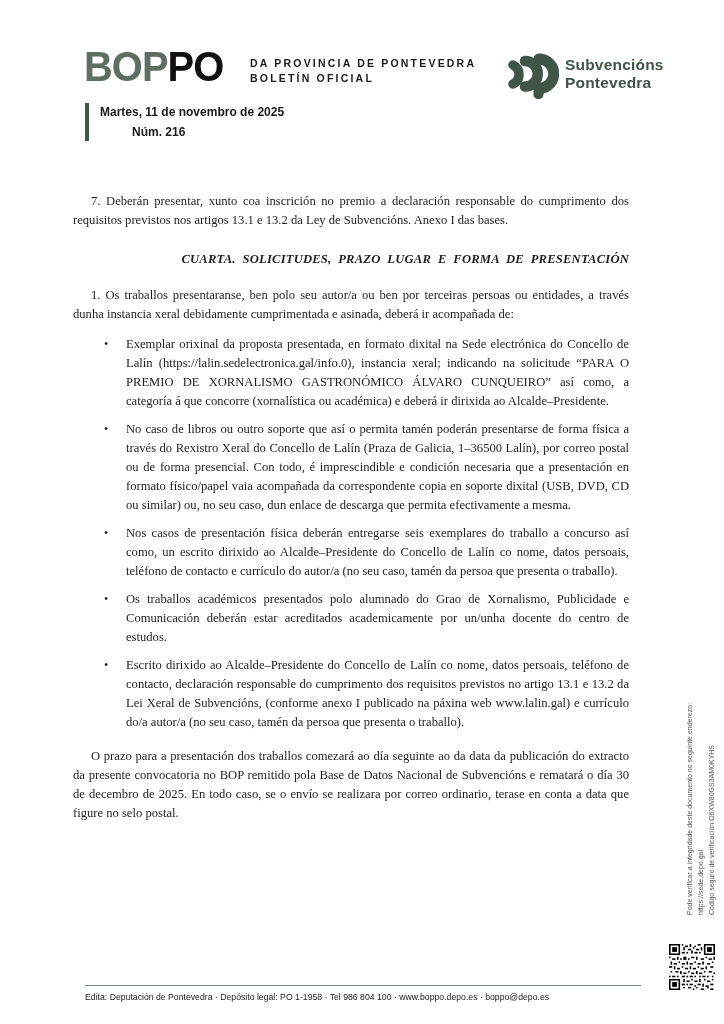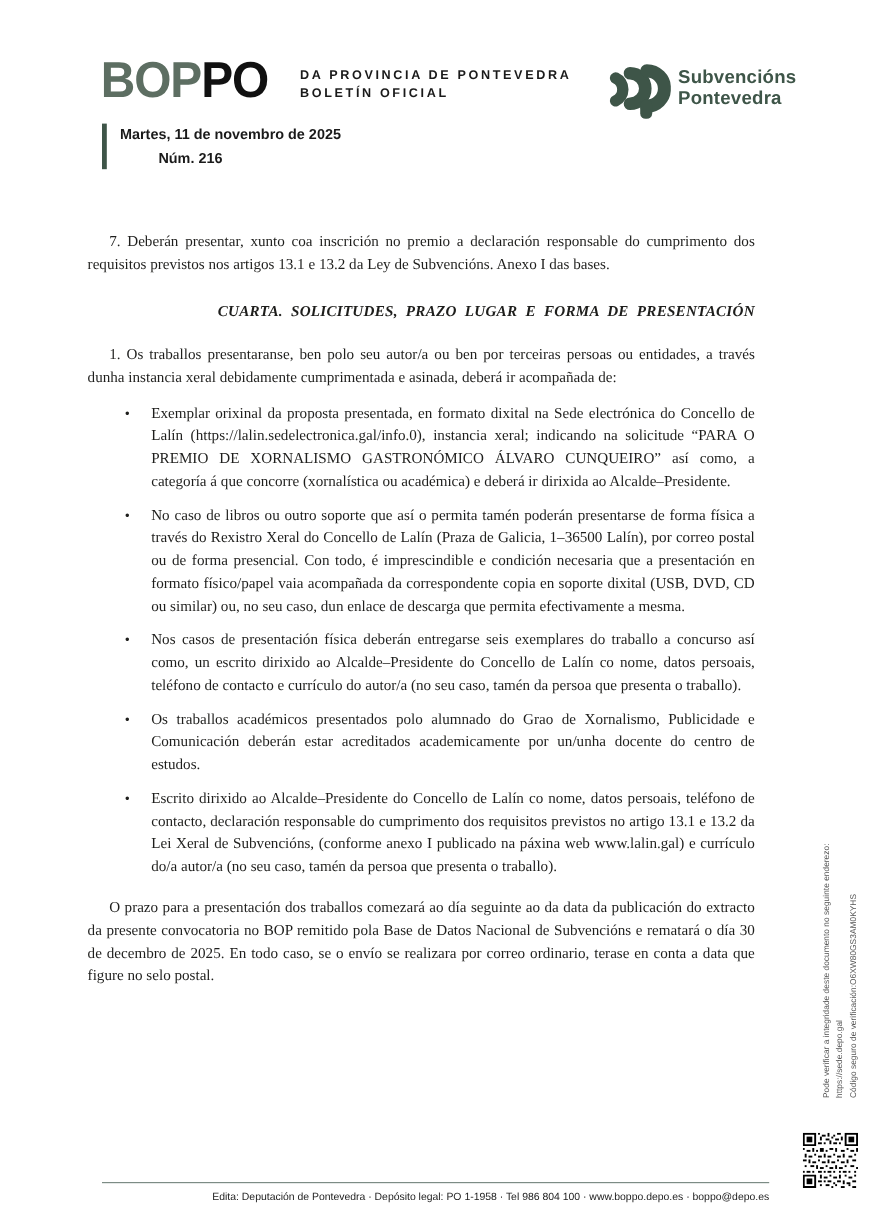--- a/index.html
+++ b/index.html
@@ -95,21 +95,21 @@
 
   
   .footer-rule {
     position: absolute; left: 85px; top: 985px; width: 556px;
     border-top: 1.5px solid #7c8c85;
   }
   .footer-text {
     position: absolute; left: 85px; top: 992px; width: 556px;
     font-family: "Liberation Sans", "DejaVu Sans", sans-serif;
     font-size: 8.7px; color: #222222;
-    text-align: right; white-space: nowrap;
+    text-align: left; white-space: nowrap;
   }
 </style>
 </head>
 <body>
 
 <div class="masthead-logo">
   <span class="logo-bop">BOP</span><span class="logo-po">PO</span>
 </div>
 
 <div class="masthead-subtitle">

